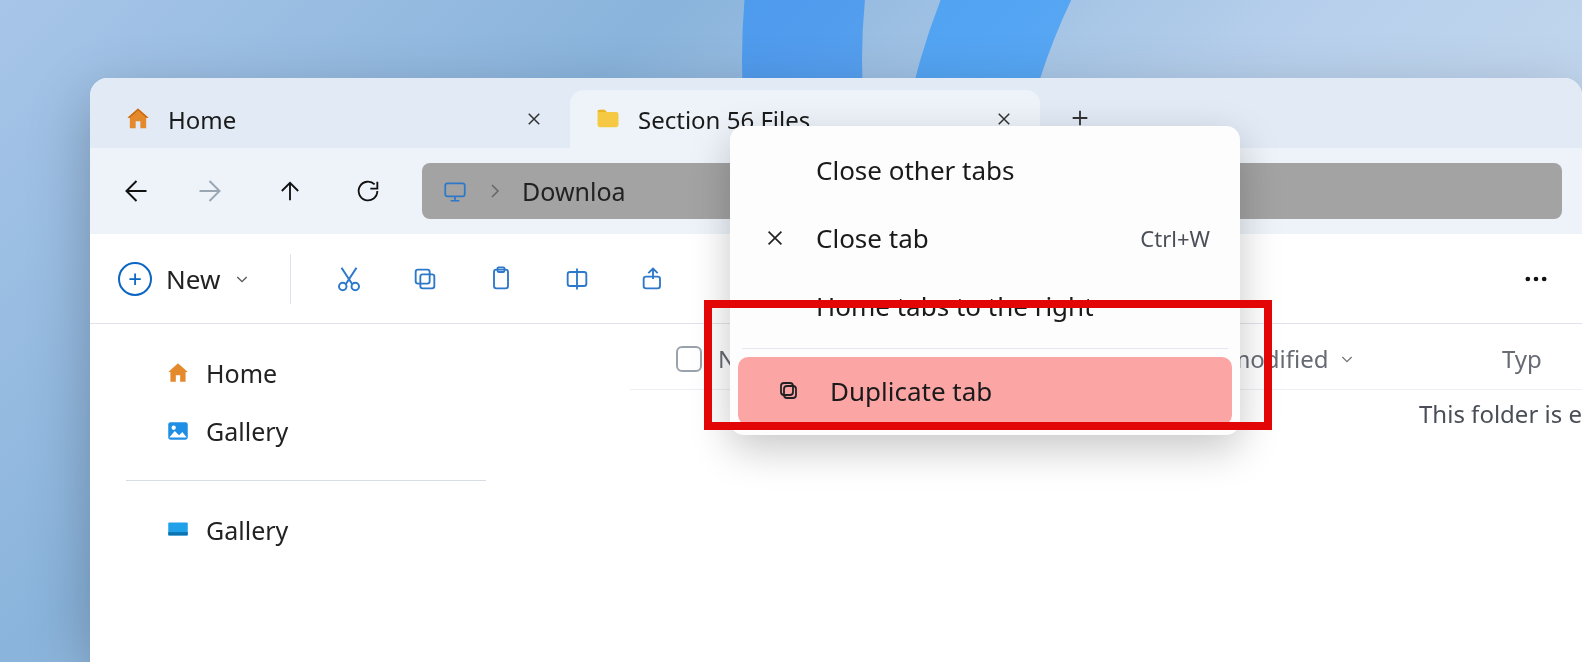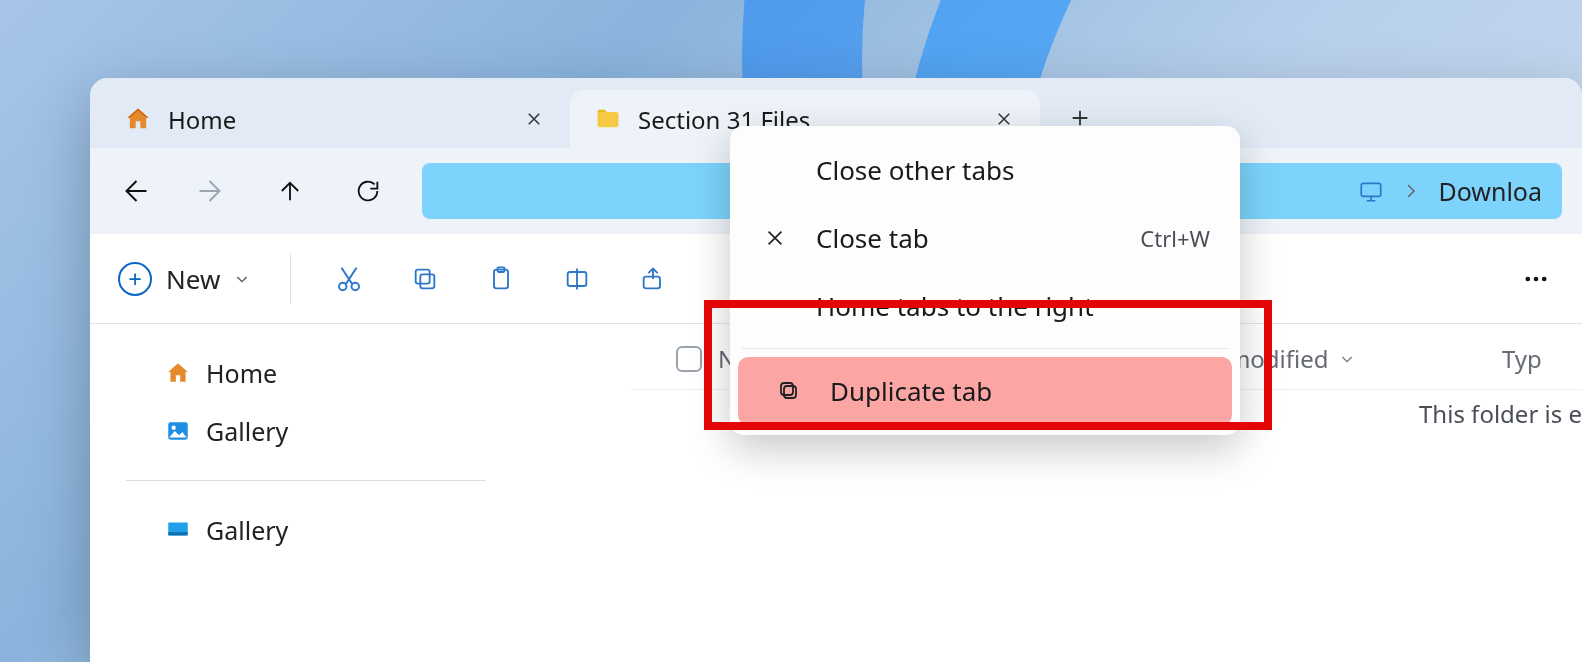--- a/index.html
+++ b/index.html
@@ -57,23 +57,23 @@
 
   
   .navrow {
     height:86px; background:#eef3fa;
     display:flex; align-items:center;
     gap:30px; padding:0 20px;
   }
   .navbtn { width:48px; height:48px; display:flex; align-items:center; justify-content:center; color:#111; }
   .navbtn.disabled { color:#9aa6b2; }
   .addr {
-    flex:1; height:56px; background:#7dd3fc; border-radius:8px;
+    flex:1; height:56px; background:#a3a3a3; border-radius:8px;
     display:flex; align-items:center; gap:18px; padding:0 20px;
-    color:#222; font-size:25px;justify-content:flex-end;
+    color:#222; font-size:25px;
   }
   .chev { color:#666; font-size:20px; }
 
   
   .toolbar {
     height:90px; background:#fff;
     display:flex; align-items:center;
     gap:40px; padding:0 28px;
     border-bottom:1px solid #e0e4ea;
   }
@@ -167,21 +167,21 @@
       </span>
     </div>
 
     <div class="tab active">
       <span class="tab-icon">
         <svg viewBox="0 0 24 24" width="28" height="28">
             <path fill="#f6c945" d="M3 6a2 2 0 012-2h4l2 2h8a2 2 0 012 2v9a2 2 0 01-2 2H5a2 2 0 01-2-2V6z"></path>
             <path fill="#e9b728" d="M3 6a2 2 0 012-2h4l2 2H3z"></path>
           </svg>
       </span>
-      <span>Section 31 Files</span>
+      <span>Section 56 Files</span>
       <span class="close">
         <svg viewBox="0 0 24 24" width="18" height="18">
             <path stroke="#333" stroke-width="2" fill="none" d="M5 5l14 14M19 5L5 19"></path>
           </svg>
       </span>
     </div>
 
     <div class="newtab">
       <svg viewBox="0 0 24 24" width="22" height="22">
           <path stroke="#333" stroke-width="2" fill="none" d="M12 4v16M4 12h16"></path>

